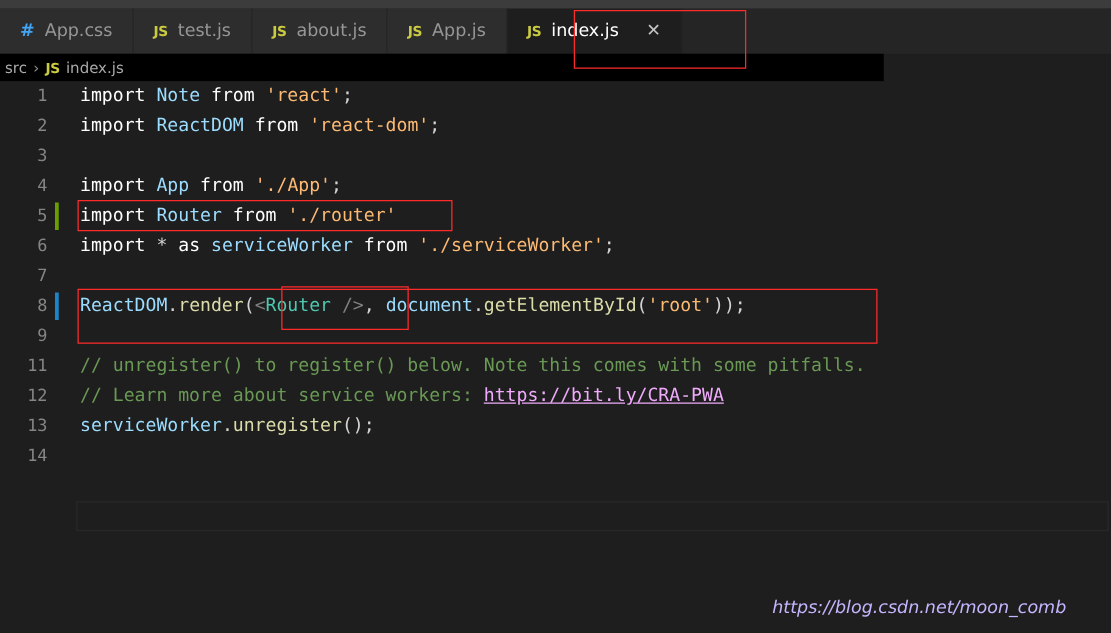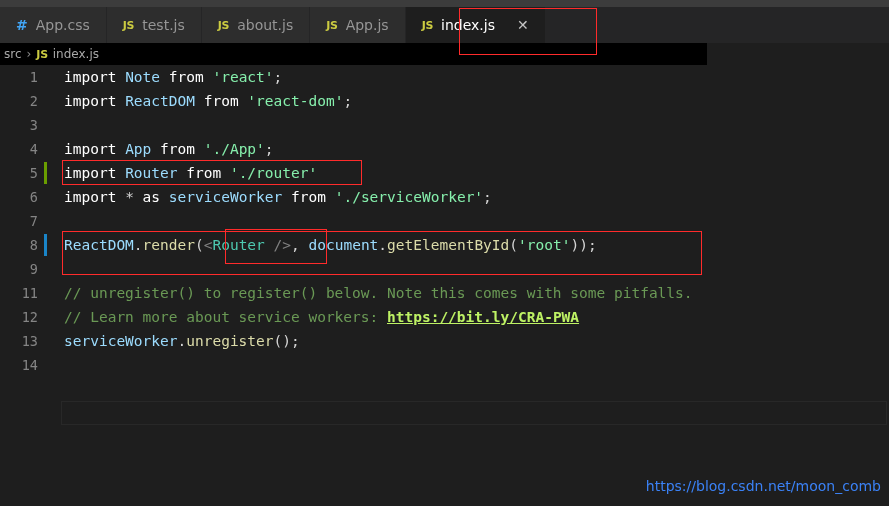--- a/index.html
+++ b/index.html
@@ -162,48 +162,49 @@
     width: 826px;
     height: 24px;
     border: 1px solid #282828;
     box-sizing: border-box;
     pointer-events: none;
   }
 
   
   .t-kw   { color: #ffffff; }
   .t-var  { color: #9cdcfe; }
-  .t-str  { color: #86efac; }
+  .t-str  { color: #fdba74; }
   .t-pun  { color: #d4d4d4; }
   .t-fn   { color: #dcdcaa; }
   .t-cls  { color: #4ec9b0; }
   .t-cmt  { color: #6a9955; }
   .t-tag  { color: #808080; }
-  .t-link { color: #bef264; text-decoration: underline; cursor: pointer; font-weight: bold; }
+  .t-link { color: #f0abfc; text-decoration: underline; cursor: pointer; }
 
   
   .anno {
     position: absolute;
     border: 1.5px solid #ff2b2b;
     box-sizing: border-box;
     pointer-events: none;
     z-index: 20;
   }
   .anno-line5   { left: 62px;  top: 160px; width: 300px; height: 25px; }
   .anno-line8   { left: 62px;  top: 231px; width: 640px; height: 44px; }
   .anno-router  { left: 225px; top: 229px; width: 102px; height: 35px; }
 
   
   .watermark {
     position: absolute;
-    right: 8px;
+    right: 36px;
     bottom: 12px;
     font-size: 14px;
-    color: #3b82f6;
-    font-family: "DejaVu Sans", sans-serif;
+    color: #c4b5fd;
+    font-family: "DejaVu Sans", sans-serif;
+    font-style: italic;
   }
 </style>
 </head>
 <body>
 
 <div id="root">
 
   <div class="top-strip"></div>
 
   <div class="tabbar">

